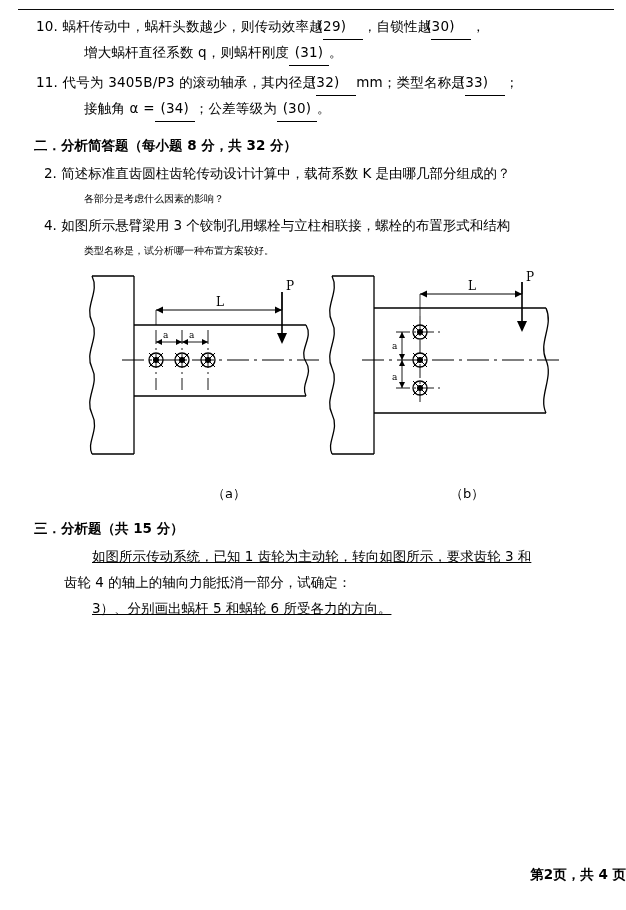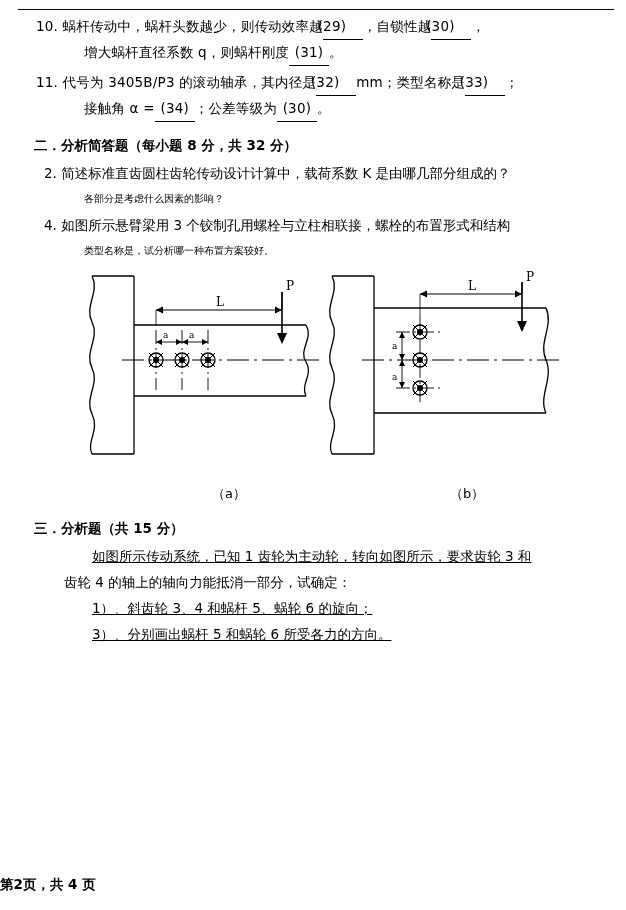--- a/index.html
+++ b/index.html
@@ -96,24 +96,24 @@
     height: 20px;
     font-size: 13px;
   }
   .fig-caps span {
     position: absolute;
   }
   .cap-a { left: 182px; }
   .cap-b { left: 420px; }
   .footer {
     position: absolute;
-    bottom: 16px;
+    bottom: 26px;
     left: 0;
     width: 626px;
-    text-align: left;
+    text-align: right;
     font-size: 13.5px;
     font-weight: bold;
   }
 </style>
 </head>
 <body>
 
 <div class="page">
 
   <div class="top-rule"></div>
@@ -272,17 +272,16 @@
   <div class="fig-caps">
     <span class="cap-a">（a）</span>
     <span class="cap-b">（b）</span>
   </div>
 
   <div class="section-head">三．分析题（共 15 分）</div>
 
   <div class="para-indent">如图所示传动系统，已知 1 齿轮为主动轮，转向如图所示，要求齿轮 3 和</div>
   <div class="para-plain">齿轮 4 的轴上的轴向力能抵消一部分，试确定：</div>
 
-  <div class="para-indent">1）、斜齿轮 3、4 和蜗杆 5、蜗轮 6 的旋向；</div>
   <div class="para-indent">3）、分别画出蜗杆 5 和蜗轮 6 所受各力的方向。</div>
 
   <div class="footer">第2页，共 4 页</div>
 </div>
 
 </body></html>

